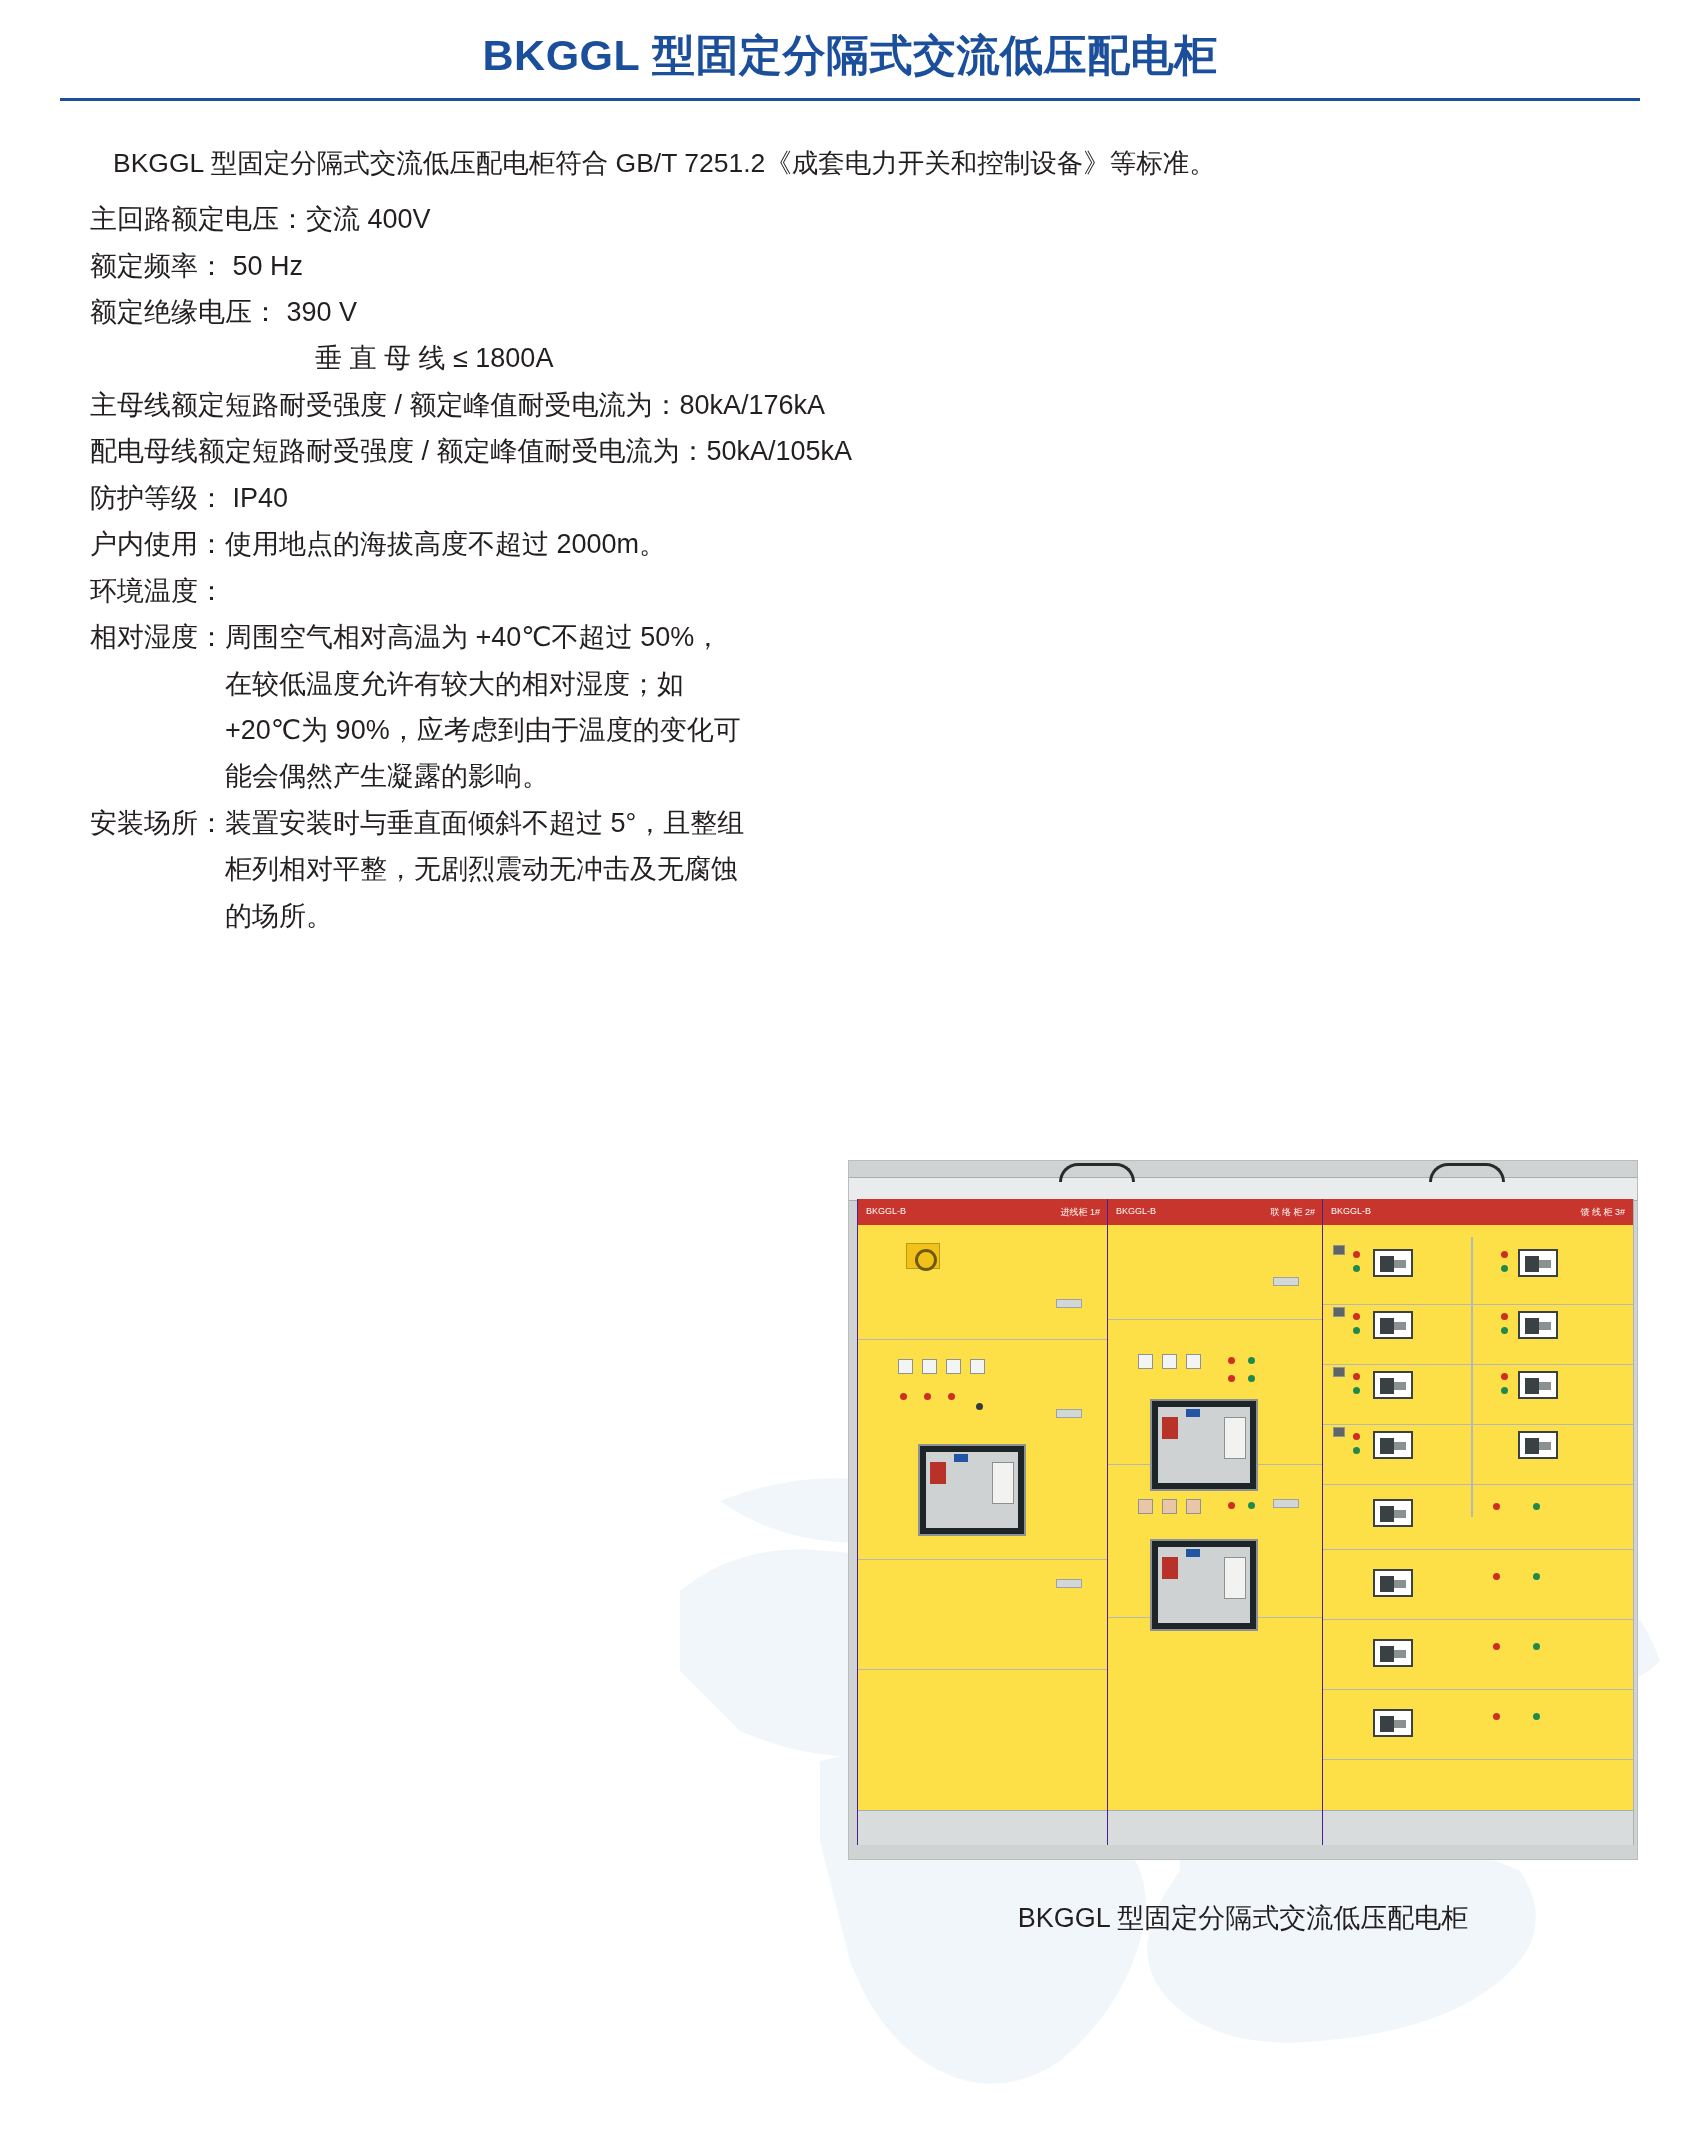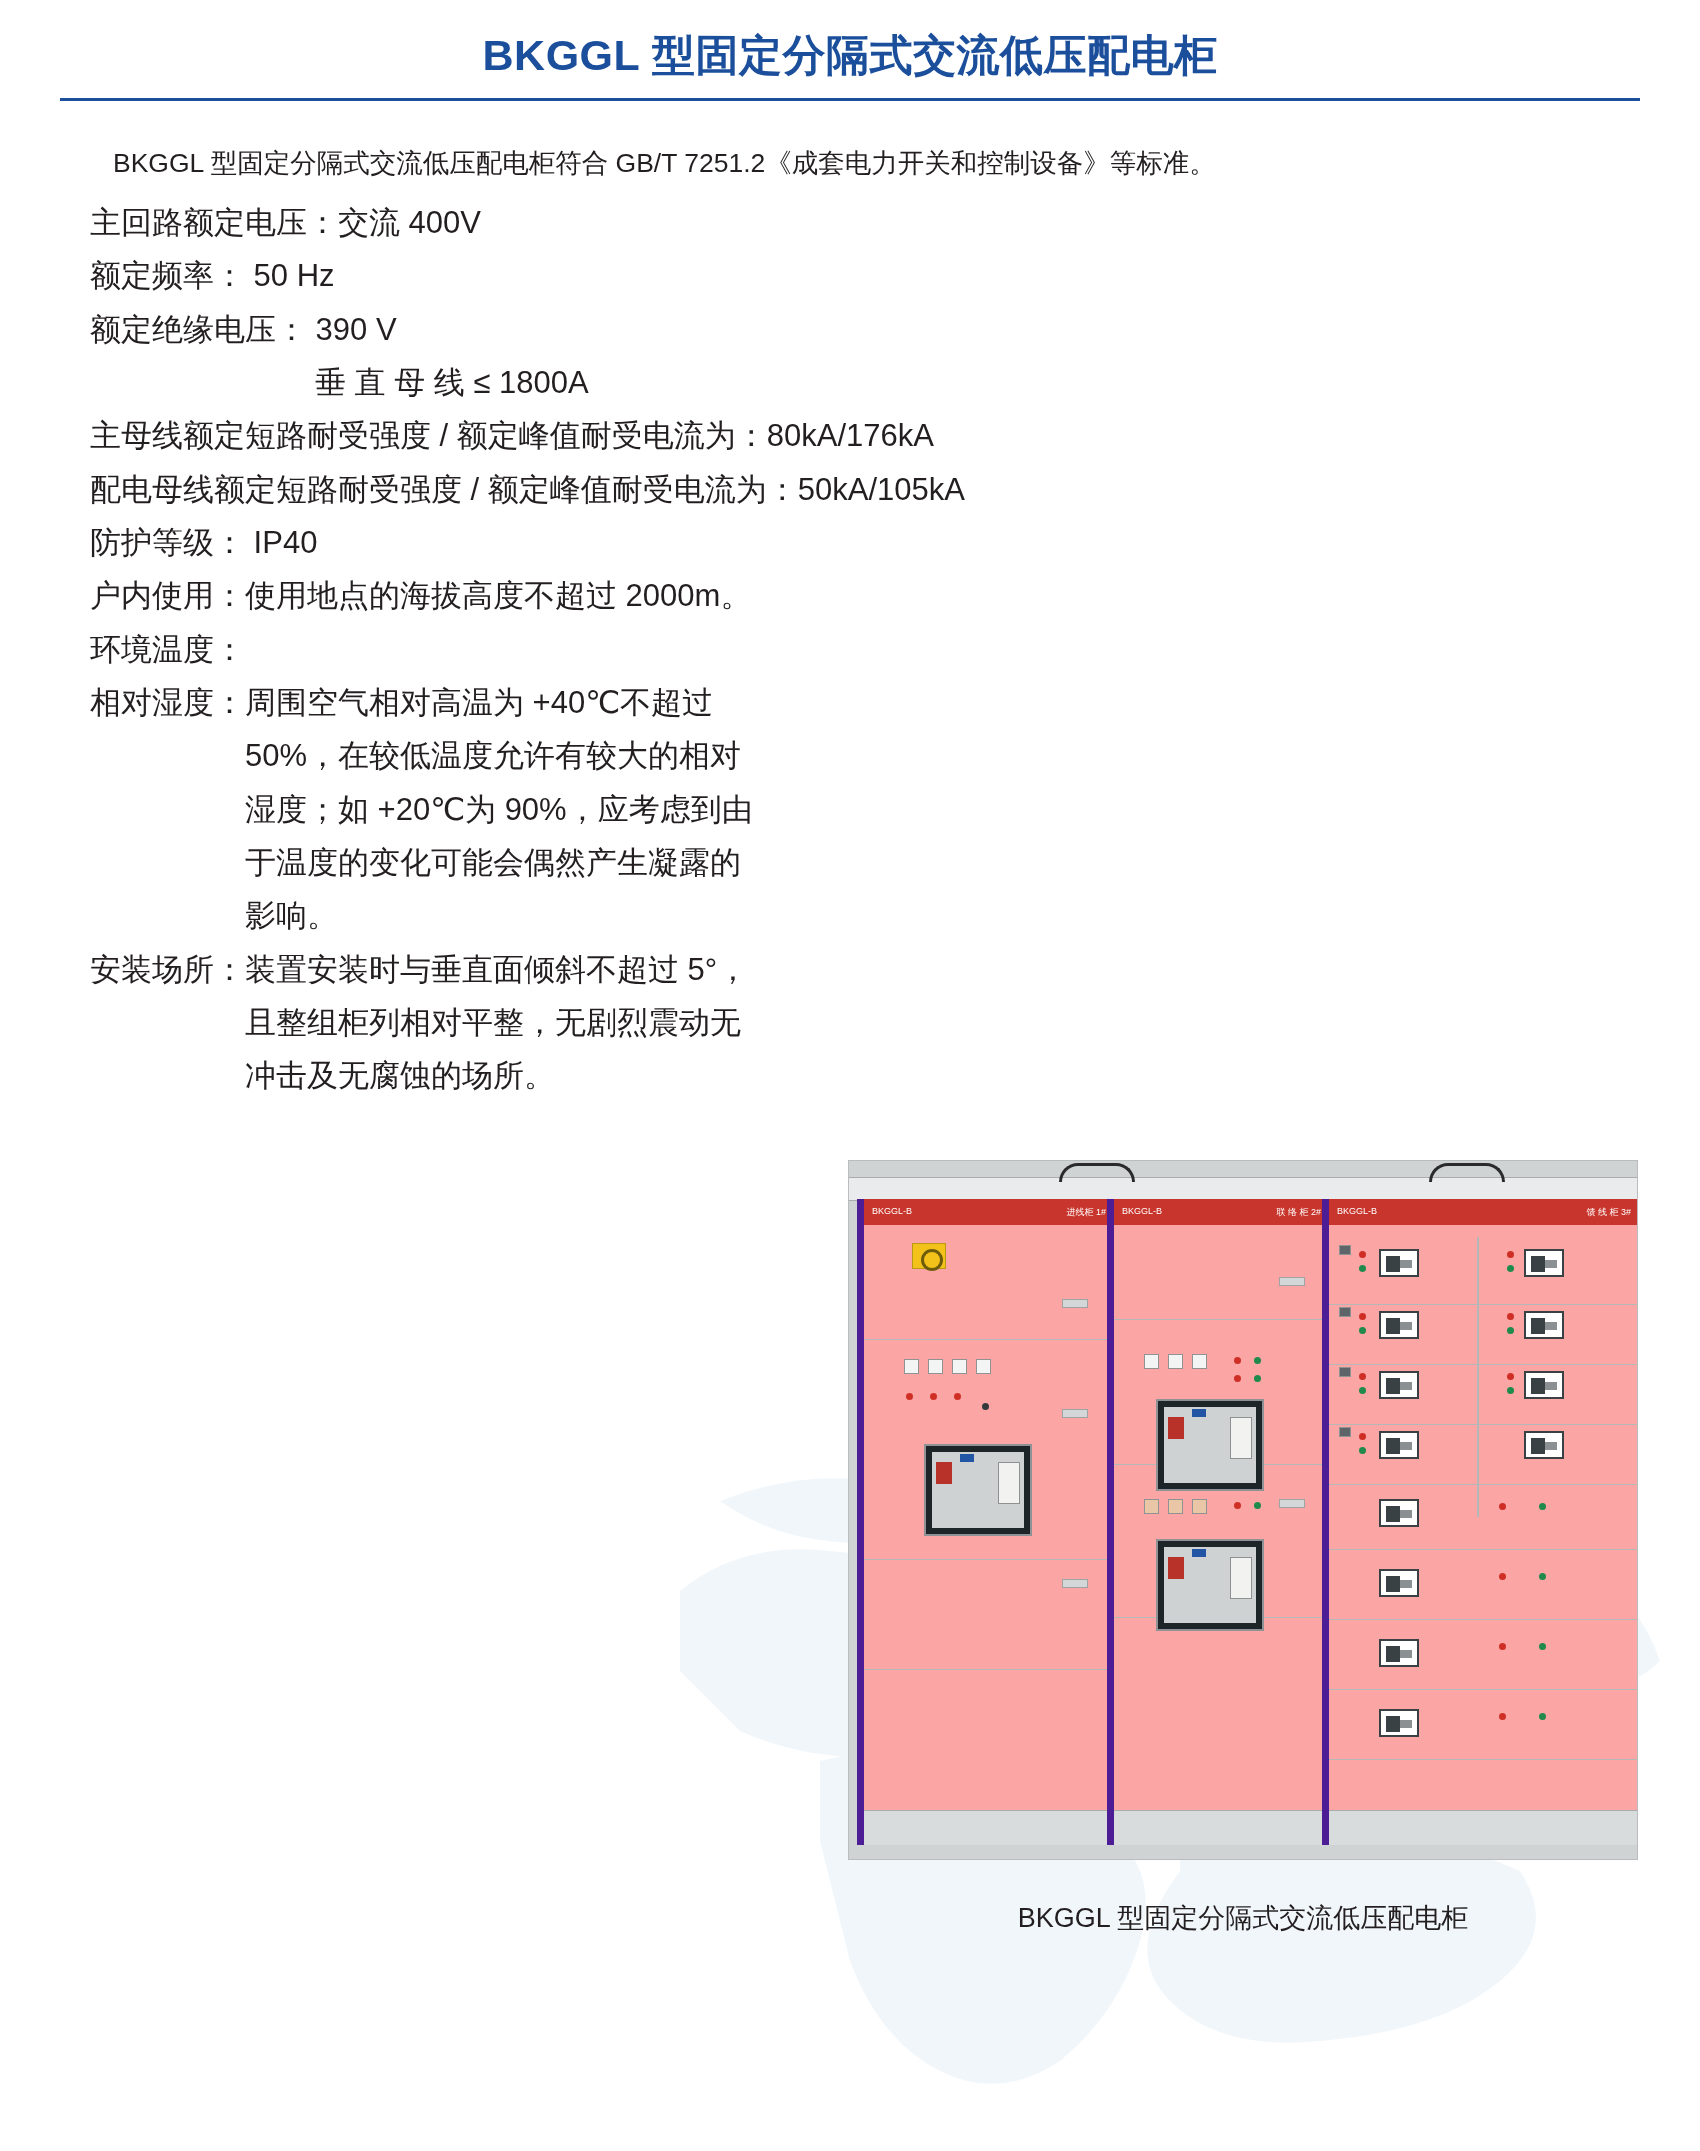--- a/index.html
+++ b/index.html
@@ -64,21 +64,21 @@
     text-align: justify;
   }
   .para {
     text-indent: 2em;
     margin: 0 0 2px 0;
   }
 
   
   .specs {
     margin-top: 10px;
-    font-size: 31px;
+    font-size: 27px;
     line-height: 1.72;
   }
   .spec-line {
     margin: 0;
     padding-left: 30px;
   }
   .spec-indent-1 {
     padding-left: 255px;
   }
 
@@ -138,22 +138,22 @@
     border-radius: 35px 35px 0 0;
     background: transparent;
   }
   .cab-hook.h1 { left: 210px; }
   .cab-hook.h2 { left: 580px; }
 
   .bay {
     position: absolute;
     top: 38px;
     bottom: 14px;
-    background: #fca5a5;
-    border-left: 7px solid #4c1d95;
+    background: #fde047;
+    border-left: 1px solid #4c1d95;
     border-right: 1px solid #aeb2b3;
   }
   .bay.b1 { left: 8px; width: 250px; }
   .bay.b2 { left: 258px; width: 215px; }
   .bay.b3 { left: 473px; width: 310px; }
 
   .bay-header {
     position: absolute;
     left: 0; right: 0; top: 0;
     height: 26px;

